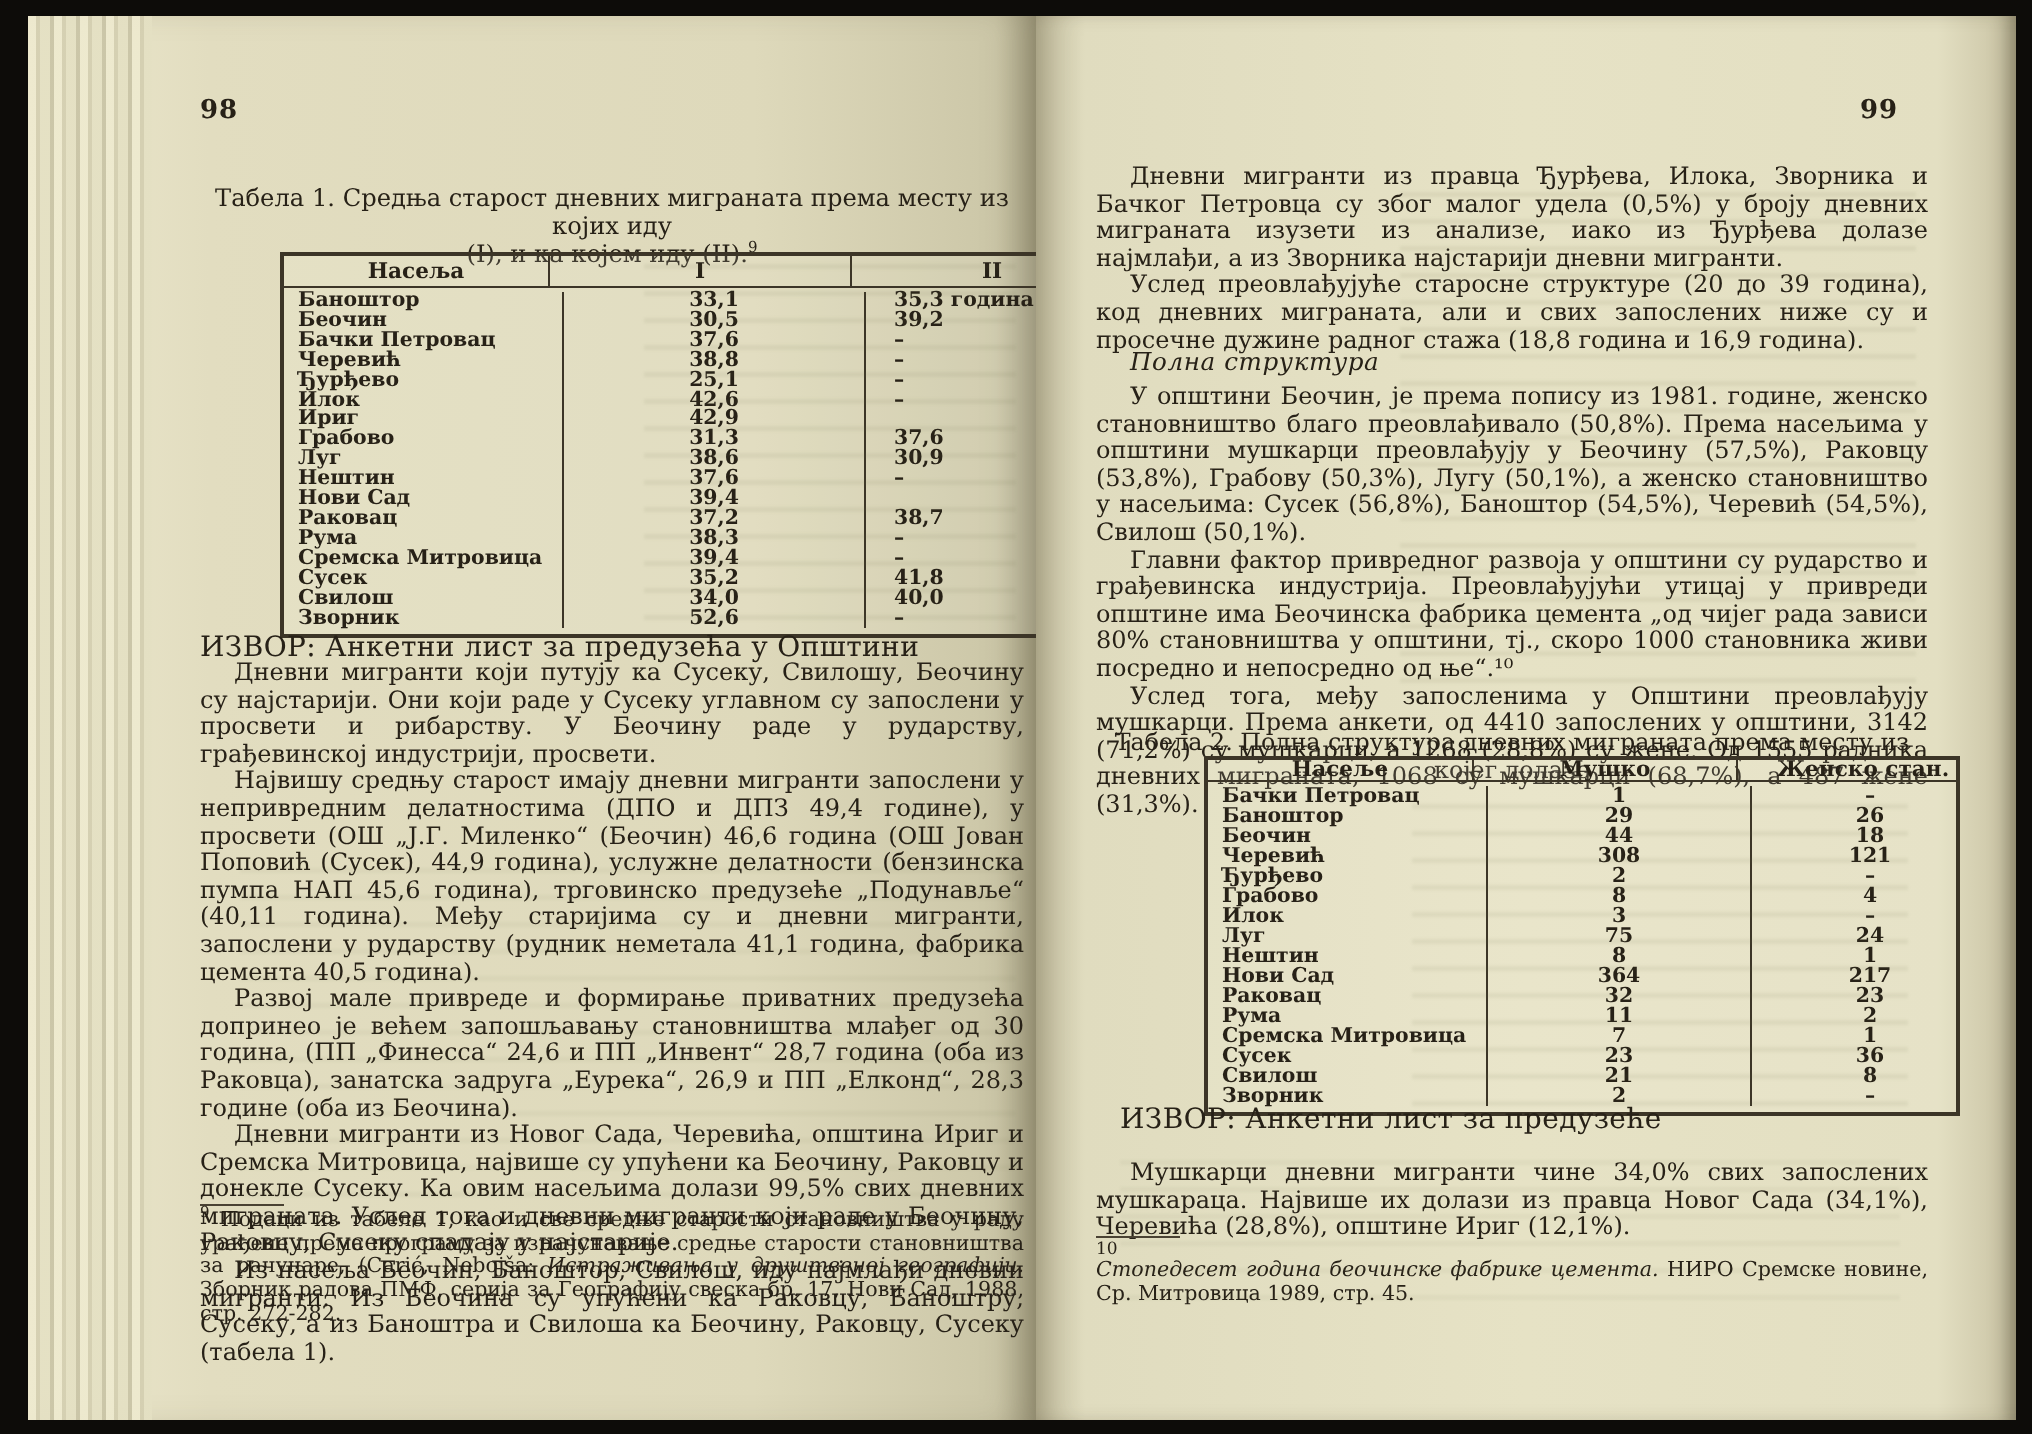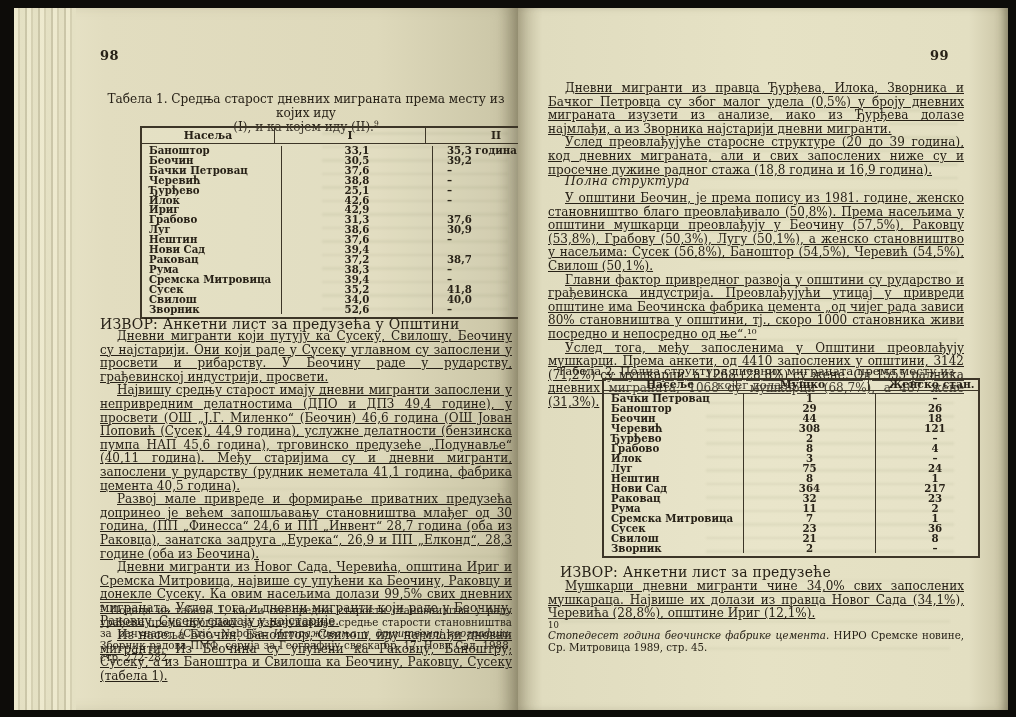--- a/index.html
+++ b/index.html
@@ -30,22 +30,22 @@
   .tbody{padding:2px 0 3px 0;}
   .c1{width:132px;padding-left:7px;}
   .c2{width:150px;text-align:center;border-left:1px solid #3c3527;}
   .t2 .c2{width:131px;}
   .c3{flex:1;border-left:1px solid #3c3527;padding-left:14px;}
   .c3h{text-align:center;padding-left:16px;}
   .t2 .c3{text-align:center;padding-left:16px;}
   .thead .c1{text-align:center;padding-left:0;}
   .src{position:absolute;font-size:14px;letter-spacing:.2px;}
   .src1{left:86px;top:308px;}
-  .src2{left:42px;top:556px;}
-  .paras{position:absolute;text-align:justify;font-size:12px;line-height:13.6px;text-decoration:underline;}
+  .src2{left:42px;top:544px;}
+  .paras{position:absolute;text-align:justify;font-size:12px;line-height:13.6px;}
   .paras p{margin:0;text-indent:17px;}
   .paras-left{left:86px;top:322px;width:412px;}
   .rp-top{left:30px;top:74px;width:416px;}
   .rp-mid{left:30px;top:184px;width:416px;}
   .rp-bottom{left:30px;top:572px;width:416px;}
   .section-head{position:absolute;left:30px;top:166px;width:416px;font-style:italic;
     font-size:12.3px;padding-left:17px;letter-spacing:.3px;}
   .footnote{position:absolute;font-size:10.3px;line-height:11.7px;text-align:justify;}
   .footnote p{margin:0;}
   .fn-left{left:86px;top:594px;width:412px;}

